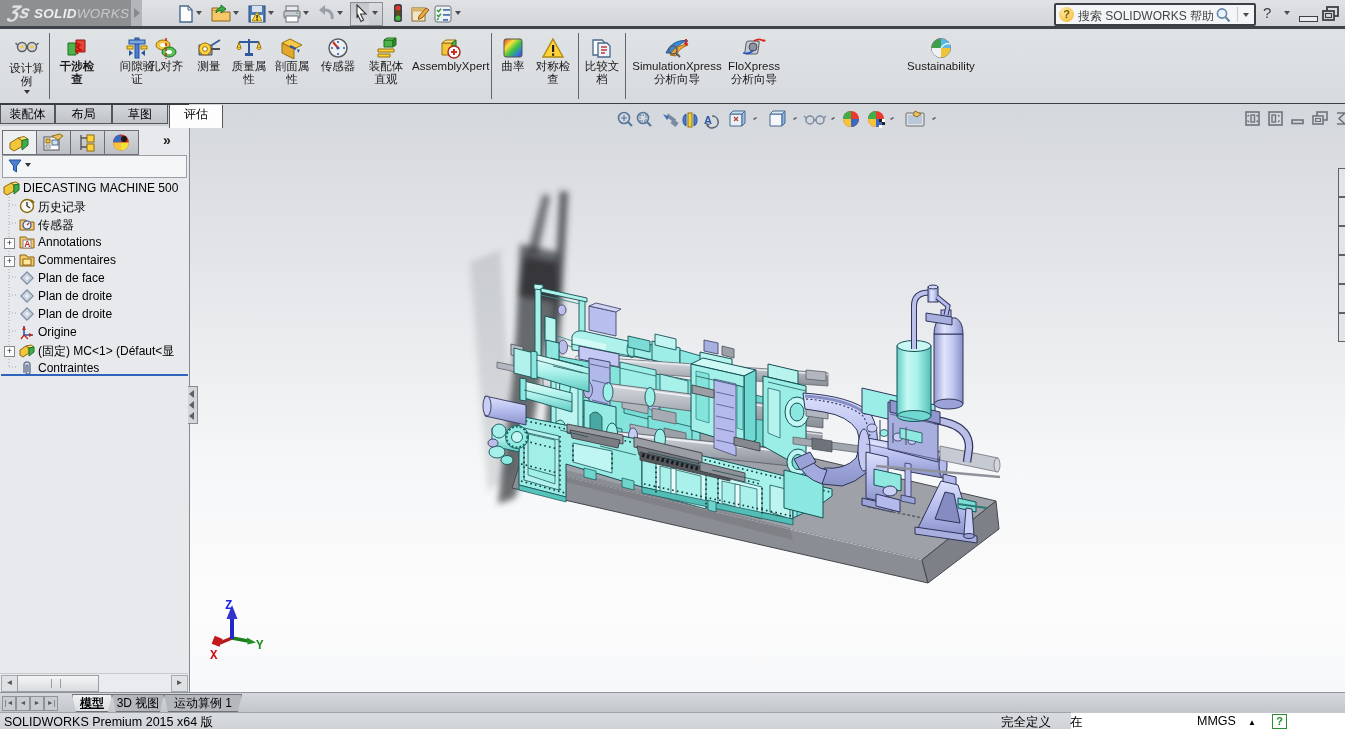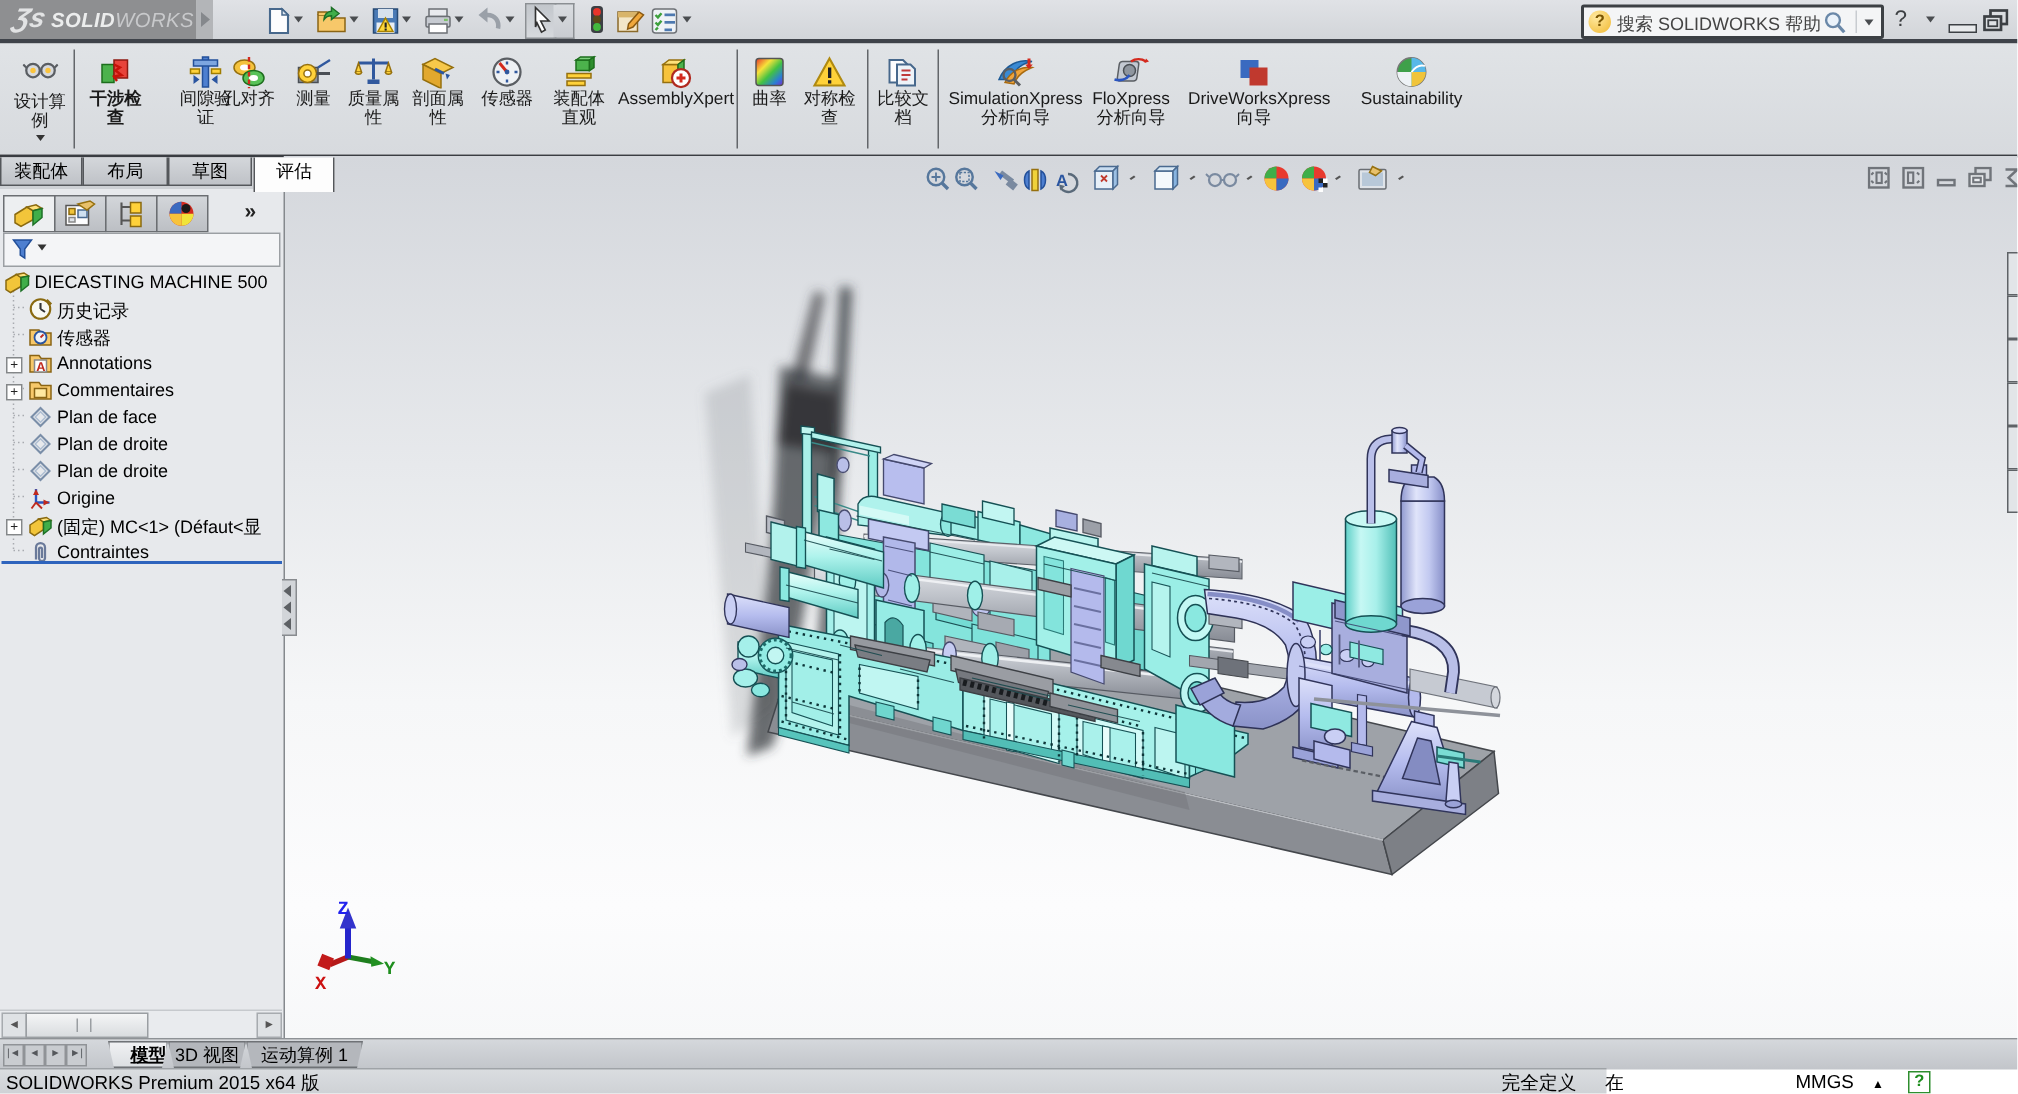--- a/index.html
+++ b/index.html
@@ -46,21 +46,21 @@
 #splitter{left:188px;top:386px;width:9px;height:36px;background:#d2d5d9;border:1px solid #888b8f;border-left:none;}
 #splitter i{display:block;margin:3px 0 0 1px;width:0;height:0;border-right:5px solid #5d6064;border-top:4px solid transparent;border-bottom:4px solid transparent;}
 #hscroll{left:0;top:547px;width:188px;height:17px;background:#e9ebee;border-top:1px solid #c6c9cd;}
 .sbtn{top:1px;width:15px;height:15px;background:#dfe2e5;border:1px solid #a7abaf;color:#555;font-size:8px;text-align:center;line-height:14px;}
 #sthumb{left:17px;top:1px;width:80px;height:15px;background:linear-gradient(#f4f5f6,#d9dcdf);border:1px solid #9a9ea2;}
 #sthumb:before{content:"";position:absolute;left:33px;top:3px;width:8px;height:9px;border-left:1px solid #9a9ea2;border-right:1px solid #9a9ea2;background:transparent;}
 
 #bstrip{left:0;top:692px;width:1345px;height:20px;background:linear-gradient(#d5d8dc,#c2c5ca);border-top:1px solid #8e9296;}
 .nbtn{top:3px;width:12px;height:13px;background:#c9ccd0;border:1px solid #909397;color:#55585c;font-size:7px;text-align:center;line-height:12px;}
 .btab{top:1px;height:16px;font-size:12px;text-align:center;line-height:16px;color:#000;border:1px solid #6f7276;background:#b4b7bc;clip-path:polygon(0 0,100% 0,calc(100% - 4px) 100%,4px 100%);}
-.btab.act{background:linear-gradient(#f0f1f3,#dcdfe2);font-weight:bold;text-decoration:underline;text-align:right;}
+.btab.act{background:linear-gradient(#f0f1f3,#dcdfe2);font-weight:bold;text-decoration:underline;}
 #statusbar{left:0;top:712px;width:1071px;height:17px;background:linear-gradient(#dadde0,#ced1d5);border-top:1px solid #9fa3a7;font-size:12.5px;color:#000;}
 #statusbar .s{position:absolute;top:1px;}
 
 .tpbox{left:1338px;width:7px;height:27px;background:#e2e5e8;border:1.5px solid #5e6266;border-right:none;}
 </style>
 </head>
 <body>
 
 <div id="titlebar" class="abs">
   <div id="swlogo" class="abs">
@@ -303,28 +303,20 @@
   <div class="ritem abs" style="left:716px;width:76px;">
       <svg class="ic" width="26" height="22" viewBox="0 0 26 22">
         <rect x="6" y="4" width="13" height="13" rx="2" fill="#c3c9d2" stroke="#5a5e63" transform="skewX(-8)"></rect>
         <circle cx="12" cy="10" r="4" fill="#8e959e" stroke="#4a4f55"></circle>
         <path d="M2 16c4 1 8 0 10-3" stroke="#2a55c0" stroke-width="1.8" fill="none"></path>
         <path d="M13 4c3-2 7-2 10 0" stroke="#d42a1e" stroke-width="1.8" fill="none"></path>
         <path d="M23 2l2 2-3 1z" fill="#d42a1e"></path>
       </svg>
       <div class="lb">FloXpress
 分析向导</div>
-    </div>
-  <div class="ritem abs" style="left:792px;width:88px;">
-      <svg class="ic" width="24" height="22" viewBox="0 0 24 22">
-        <rect x="3" y="3" width="12" height="12" fill="#3a6ac0"></rect>
-        <rect x="9" y="8" width="12" height="12" fill="#c0392e"></rect>
-      </svg>
-      <div class="lb">DriveWorksXpress
-向导</div>
     </div>
   <div class="ritem abs" style="left:900px;width:82px;">
       <svg class="ic" width="24" height="22" viewBox="0 0 24 22">
         <circle cx="12" cy="11" r="9.5" fill="#3fa04a" stroke="#777"></circle>
         <path d="M12 1.5A9.5 9.5 0 0 1 21.5 11L12 11z" fill="#58b8e8"></path>
         <path d="M21.5 11A9.5 9.5 0 0 1 12 20.5L12 11z" fill="#f0c43a"></path>
         <path d="M12 20.5A9.5 9.5 0 0 1 2.5 11L12 11z" fill="#eef2f6"></path>
         <path d="M12 11c3-4 6-5 9-4" stroke="#fff" stroke-width="1.2" fill="none"></path>
       </svg>
       <div class="lb">Sustainability</div>

